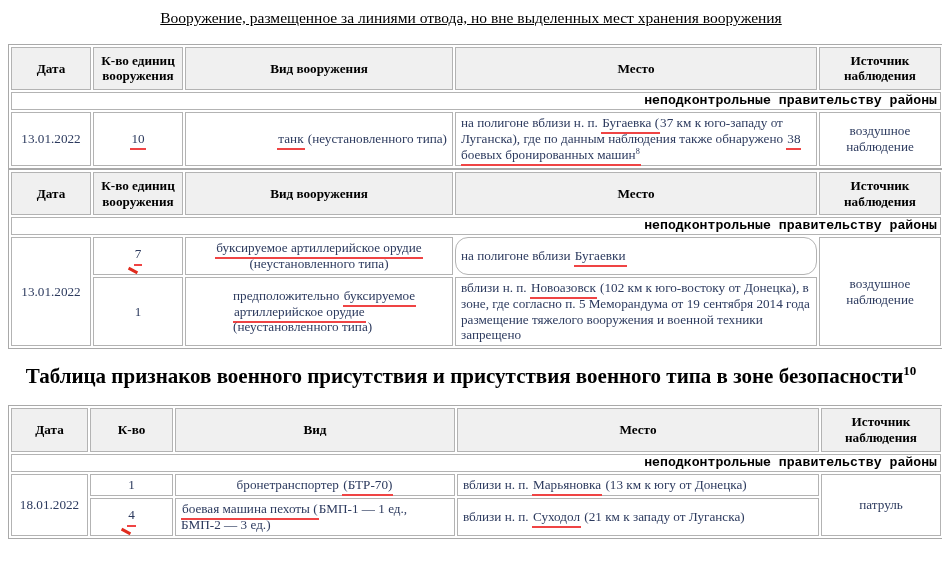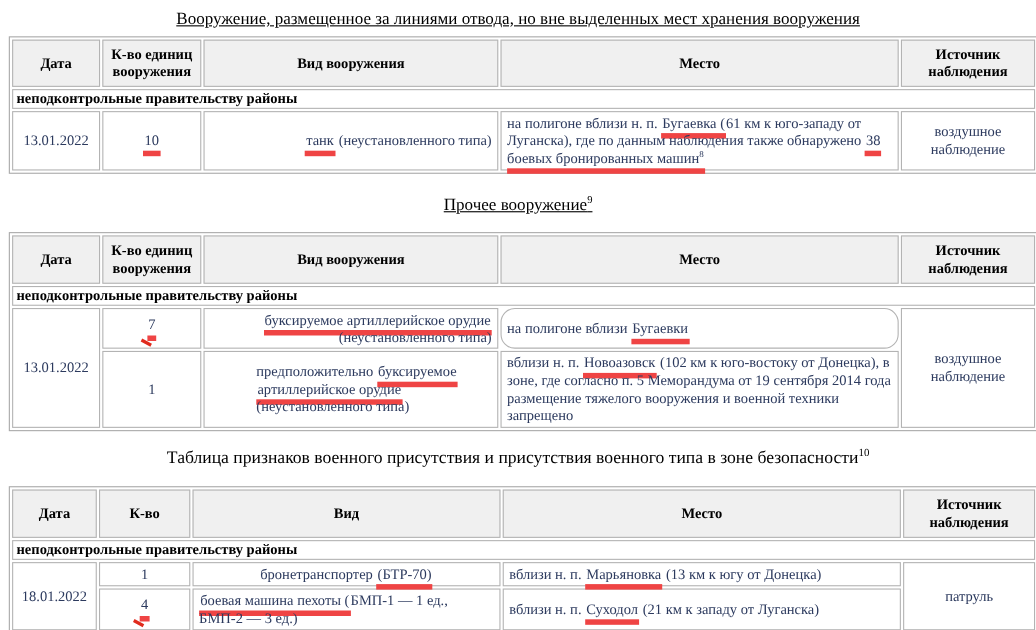--- a/index.html
+++ b/index.html
@@ -6,53 +6,54 @@
   body{
     width:942px;height:573px;overflow:hidden;
     font-family:"Liberation Serif","DejaVu Serif",serif;
     color:#2c3a5e;
   }
   .page{padding:7px 8px 0 8px;}
   .tbl-title{
     text-align:center;color:#000;font-size:15.5px;line-height:1.2;
   }
   .tbl-title .title-inner.underline{text-decoration:underline;}
-  .tbl-title .title-inner.bold{font-weight:normal;font-size:16px;}
-  .sec1 .tbl-title{margin:2px 0 5px 0;}
+  .tbl-title .title-inner.bold{font-weight:bold;font-size:21px;}
+  .sec1 .tbl-title{margin:2px 0 16px 0;}
   .sec2 .tbl-title{margin:20px 0 15px 0;}
   .sec3 .tbl-title{margin:15px 0 16px 0;}
   table.rpt{
     width:926px;table-layout:fixed;
     border-collapse:separate;border-spacing:2px;
     border:1px solid #a9a9a9;
     font-size:13.2px;line-height:1.2;
   }
   .rpt th,.rpt td{
     border:1px solid #b3b3b3;
     vertical-align:middle;
     padding:2px 5px;
     word-wrap:break-word;
   }
   .rpt th{
     background:#f0f0f0;color:#000;font-weight:bold;
     text-align:center;padding:5px 3px;
   }
   .rpt tr.subheader td{
-    text-align:left;font-weight:bold;color:#000;
+    text-align:right;font-weight:bold;color:#000;
     padding:0 3px;
+    font-family:Liberation Mono, monospace;
   }
   
   .cols-a .c1{width:80px}.cols-a .c2{width:90px}.cols-a .c3{width:268px}
   .cols-a .c4{width:362px}.cols-a .c5{width:122px}
   
   .cols-b .c1{width:77px}.cols-b .c2{width:83px}.cols-b .c3{width:280px}
   .cols-b .c4{width:362px}.cols-b .c5{width:120px}
   
   .ru{
-    border-bottom:5px solid #ef4444;
+    border-bottom:2px solid #ef4444;
     padding:0 1px 2px 1px;
   }
   .ru.tick{position:relative;display:inline-block;}
   .ru.tick::after{
     content:"";position:absolute;left:-6px;bottom:-8px;
     width:10px;height:3px;background:#e02b1d;
     transform:rotate(28deg);
   }
   sup{font-size:0.62em;vertical-align:super;line-height:0;}
 </style>
@@ -81,29 +82,28 @@
           </tr>
         <tr class="subheader">
             <td colspan="5">неподконтрольные правительству районы</td>
           </tr>
       </thead>
       <tbody>
           <tr>
             <td style="text-align: center;"><span>13.01.2022</span></td>
             <td style="text-align: center;"><span class="ru">10</span></td>
             <td style="text-align: right;"><span class="ru">танк</span><span> (неустановленного типа)</span></td>
-            <td style="text-align: left;"><span>на полигоне вблизи н. п. </span><span class="ru">Бугаевка (</span><span>61 км к юго-западу от Луганска), где по данным наблюдения также обнаружено </span><span class="ru">38 боевых бронированных машин<sup>8</sup></span></td>
+            <td style="text-align: left;"><span>на полигоне вблизи н. п. </span><span class="ru">Бугаевка (</span><span>37 км к юго-западу от Луганска), где по данным наблюдения также обнаружено </span><span class="ru">38 боевых бронированных машин<sup>8</sup></span></td>
             <td style="text-align: center;"><span>воздушное наблюдение</span></td>
           </tr>
         </tbody>
     </table>
   </section>
 
   <section class="sec2">
-    <div class="tbl-title"><span class="title-inner underline">Прочее вооружение<sup>9</sup></span></div>
     <table class="rpt cols-a">
       <colgroup>
           <col class="c1">
           <col class="c2">
           <col class="c3">
           <col class="c4">
           <col class="c5">
         </colgroup>
       <thead>
         <tr>
@@ -114,21 +114,21 @@
             <th>Источник наблюдения</th>
           </tr>
         <tr class="subheader">
             <td colspan="5">неподконтрольные правительству районы</td>
           </tr>
       </thead>
       <tbody>
           <tr>
             <td rowspan="2" style="text-align: center;"><span>13.01.2022</span></td>
             <td style="text-align: center;"><span class="ru tick">7</span></td>
-            <td style="text-align: right; margin-top: 12px;"><span class="ru">буксируемое артиллерийское орудие</span><span> (неустановленного типа)</span></td>
+            <td style="text-align: center; margin-top: 12px;"><span class="ru">буксируемое артиллерийское орудие</span><span> (неустановленного типа)</span></td>
             <td style="text-align: left; border-radius: 13px;"><span>на полигоне вблизи </span><span class="ru">Бугаевки</span></td>
             <td rowspan="2" style="text-align: center;"><span>воздушное наблюдение</span></td>
           </tr>
           <tr>
             <td style="text-align: center;"><span>1</span></td>
             <td style="text-align: left; padding-left: 47px;"><span>предположительно </span><span class="ru">буксируемое</span><span> </span><span class="ru">артиллерийское орудие</span><span> (неустановленного типа)</span></td>
             <td style="text-align: left;"><span>вблизи н. п. </span><span class="ru">Новоазовск</span><span> (102 км к юго-востоку от Донецка), в зоне, где согласно п. 5 Меморандума от 19 сентября 2014 года размещение тяжелого вооружения и военной техники запрещено</span></td>
           </tr>
         </tbody>
     </table>

